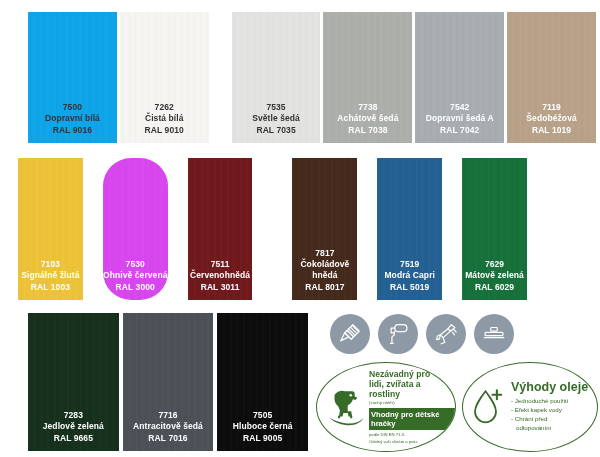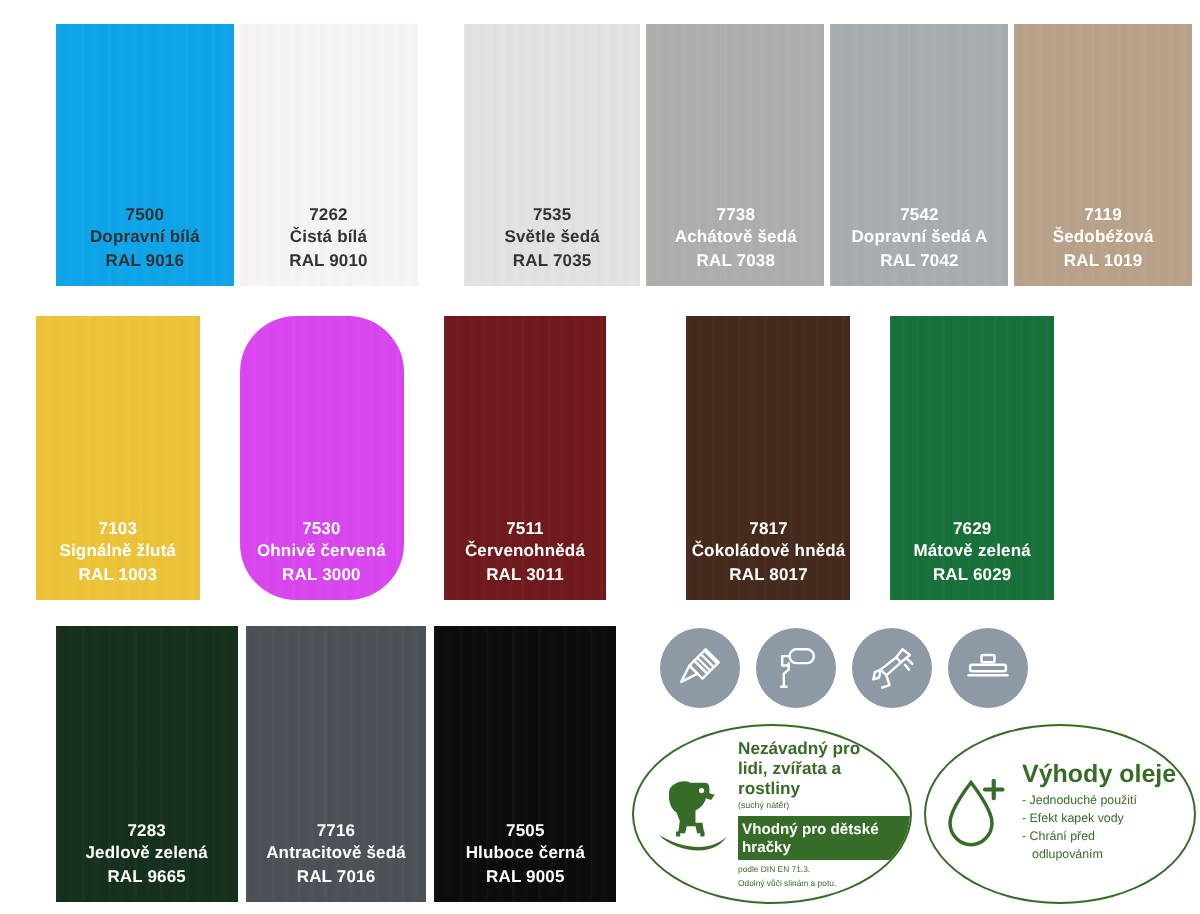--- a/index.html
+++ b/index.html
@@ -241,20 +241,27 @@
         <span class="ral">RAL 3011</span>
       </div>
     </div>
     <div class="swatch" style="background: rgb(69, 42, 28); margin-left: 20px;">
       <div class="sw-label light-text">
         <span class="code">7817</span>
         <span class="name">Čokoládově hnědá</span>
         <span class="ral">RAL 8017</span>
       </div>
     </div>
+    <div class="swatch" style="background: rgb(36, 96, 147);">
+      <div class="sw-label light-text">
+        <span class="code">7519</span>
+        <span class="name">Modrá Capri</span>
+        <span class="ral">RAL 5019</span>
+      </div>
+    </div>
     <div class="swatch" style="background: rgb(23, 112, 58);">
       <div class="sw-label light-text">
         <span class="code">7629</span>
         <span class="name">Mátově zelená</span>
         <span class="ral">RAL 6029</span>
       </div>
     </div>
   </div>
 <div class="row" id="row-3">
     <div class="swatch" style="background: rgb(21, 48, 28);">

